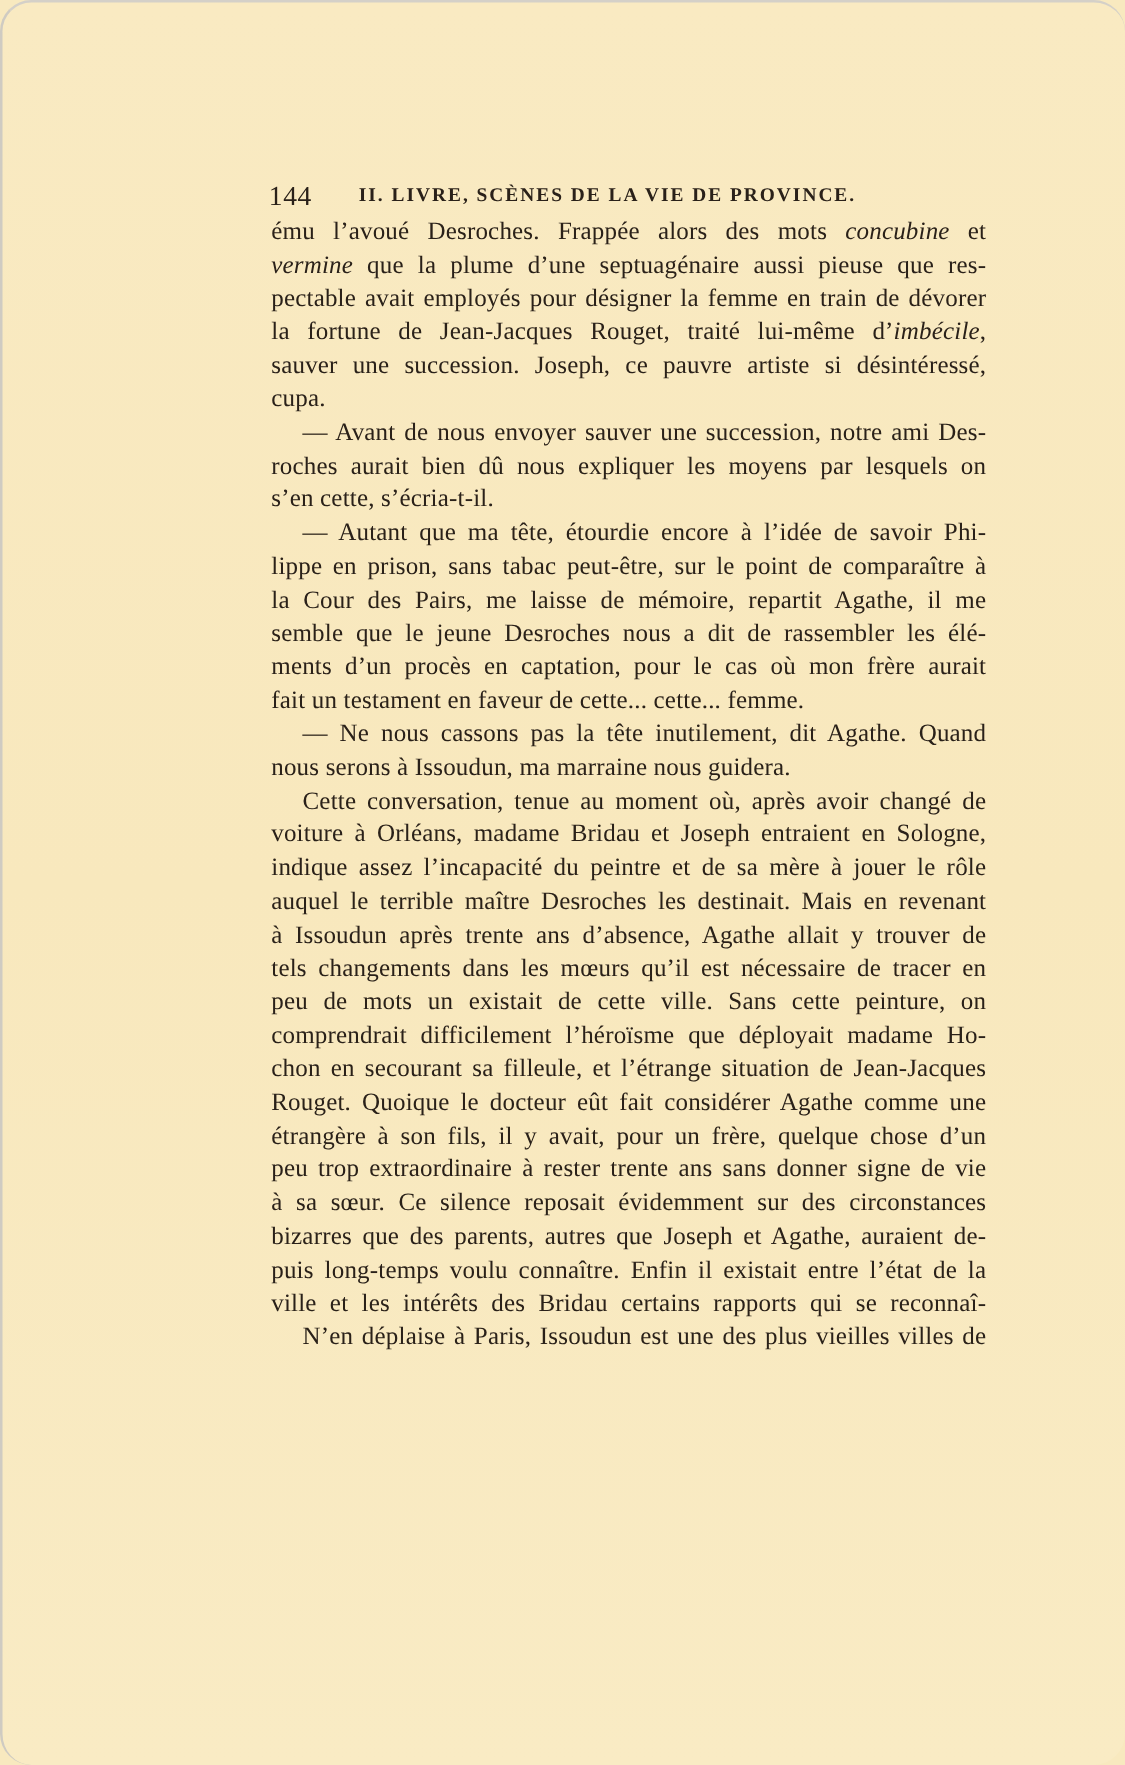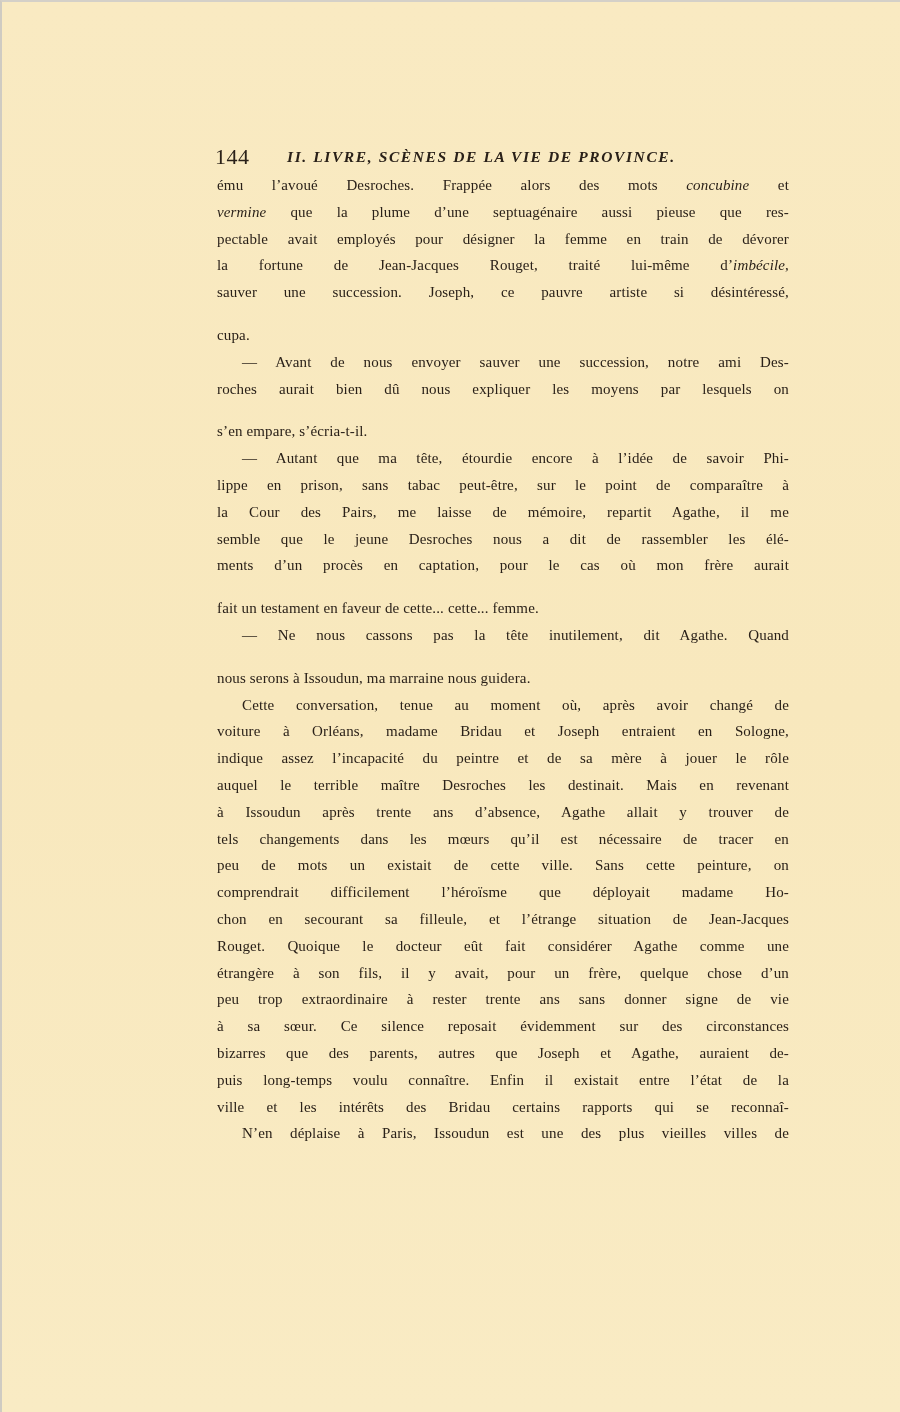--- a/index.html
+++ b/index.html
@@ -13,20 +13,21 @@
     color: #2a2119;
   }
   .page {
     position: absolute;
     left: 0; top: 0;
     width: 900px; height: 1412px;
     background: linear-gradient(180deg, #f9eac2 0%, #f8e8bd 50%, #f9ebc4 100%);
     border-left: 2px solid #cfcbc2;
     border-top: 2px solid #d4d0c8;
     box-sizing: border-box;
+    border-radius: 25px;
   }
   .header {
     position: absolute;
     left: 213px;
     top: 142px;
     width: 582px;
     height: 26px;
     white-space: nowrap;
   }
   .page-number {
@@ -37,59 +38,58 @@
     font-weight: normal;
     letter-spacing: 0.5px;
   }
   .running-head {
     position: absolute;
     left: 72px;
     top: 4px;
     font-size: 15.5px;
     font-weight: bold;
     letter-spacing: 1.6px;
-    font-style: italic;
   }
   .body-text {
     position: absolute;
     left: 215px;
     top: 170px;
     width: 572px;
   }
   .line {
     height: 26.8px;
     line-height: 26.8px;
-    font-size: 15px;
+    font-size: 20px;
     white-space: nowrap;
     text-align: justify;
     text-align-last: justify;
     letter-spacing: 0.15px;
   }
-  .line.last { text-align-last: left; margin-top: 16px; }
+  .line.last { text-align-last: left; }
   .line.indent { padding-left: 25px; }
   .line i { font-style: italic; }
 </style>
 </head>
 <body>
 
 <div class="page">
   <div class="header">
     <span class="page-number">144</span>
     <span class="running-head">II. LIVRE, SCÈNES DE LA VIE DE PROVINCE.</span>
   </div>
   <div class="body-text" id="body-text">
       <div class="line"><span>ému l’avoué Desroches. Frappée alors des mots </span><i>concubine</i><span> et</span></div>
       <div class="line"><i>vermine</i><span> que la plume d’une septuagénaire aussi pieuse que res-</span></div>
       <div class="line"><span>pectable avait employés pour désigner la femme en train de dévorer</span></div>
       <div class="line"><span>la fortune de Jean-Jacques Rouget, traité lui-même d’</span><i>imbécile</i><span>,</span></div>
       <div class="line"><span>sauver une succession. Joseph, ce pauvre artiste si désintéressé,</span></div>
       <div class="line last"><span>cupa.</span></div>
       <div class="line indent"><span>— Avant de nous envoyer sauver une succession, notre ami Des-</span></div>
       <div class="line"><span>roches aurait bien dû nous expliquer les moyens par lesquels on</span></div>
-      <div class="line last"><span>s’en empare, s’écria-t-il.</span></div>
+      <div class="line last"><span>s’en cette, s’écria-t-il.</span></div>
       <div class="line indent"><span>— Autant que ma tête, étourdie encore à l’idée de savoir Phi-</span></div>
       <div class="line"><span>lippe en prison, sans tabac peut-être, sur le point de comparaître à</span></div>
       <div class="line"><span>la Cour des Pairs, me laisse de mémoire, repartit Agathe, il me</span></div>
       <div class="line"><span>semble que le jeune Desroches nous a dit de rassembler les élé-</span></div>
       <div class="line"><span>ments d’un procès en captation, pour le cas où mon frère aurait</span></div>
       <div class="line last"><span>fait un testament en faveur de cette... cette... femme.</span></div>
       <div class="line indent"><span>— Ne nous cassons pas la tête inutilement, dit Agathe. Quand</span></div>
       <div class="line last"><span>nous serons à Issoudun, ma marraine nous guidera.</span></div>
       <div class="line indent"><span>Cette conversation, tenue au moment où, après avoir changé de</span></div>
       <div class="line"><span>voiture à Orléans, madame Bridau et Joseph entraient en Sologne,</span></div>

